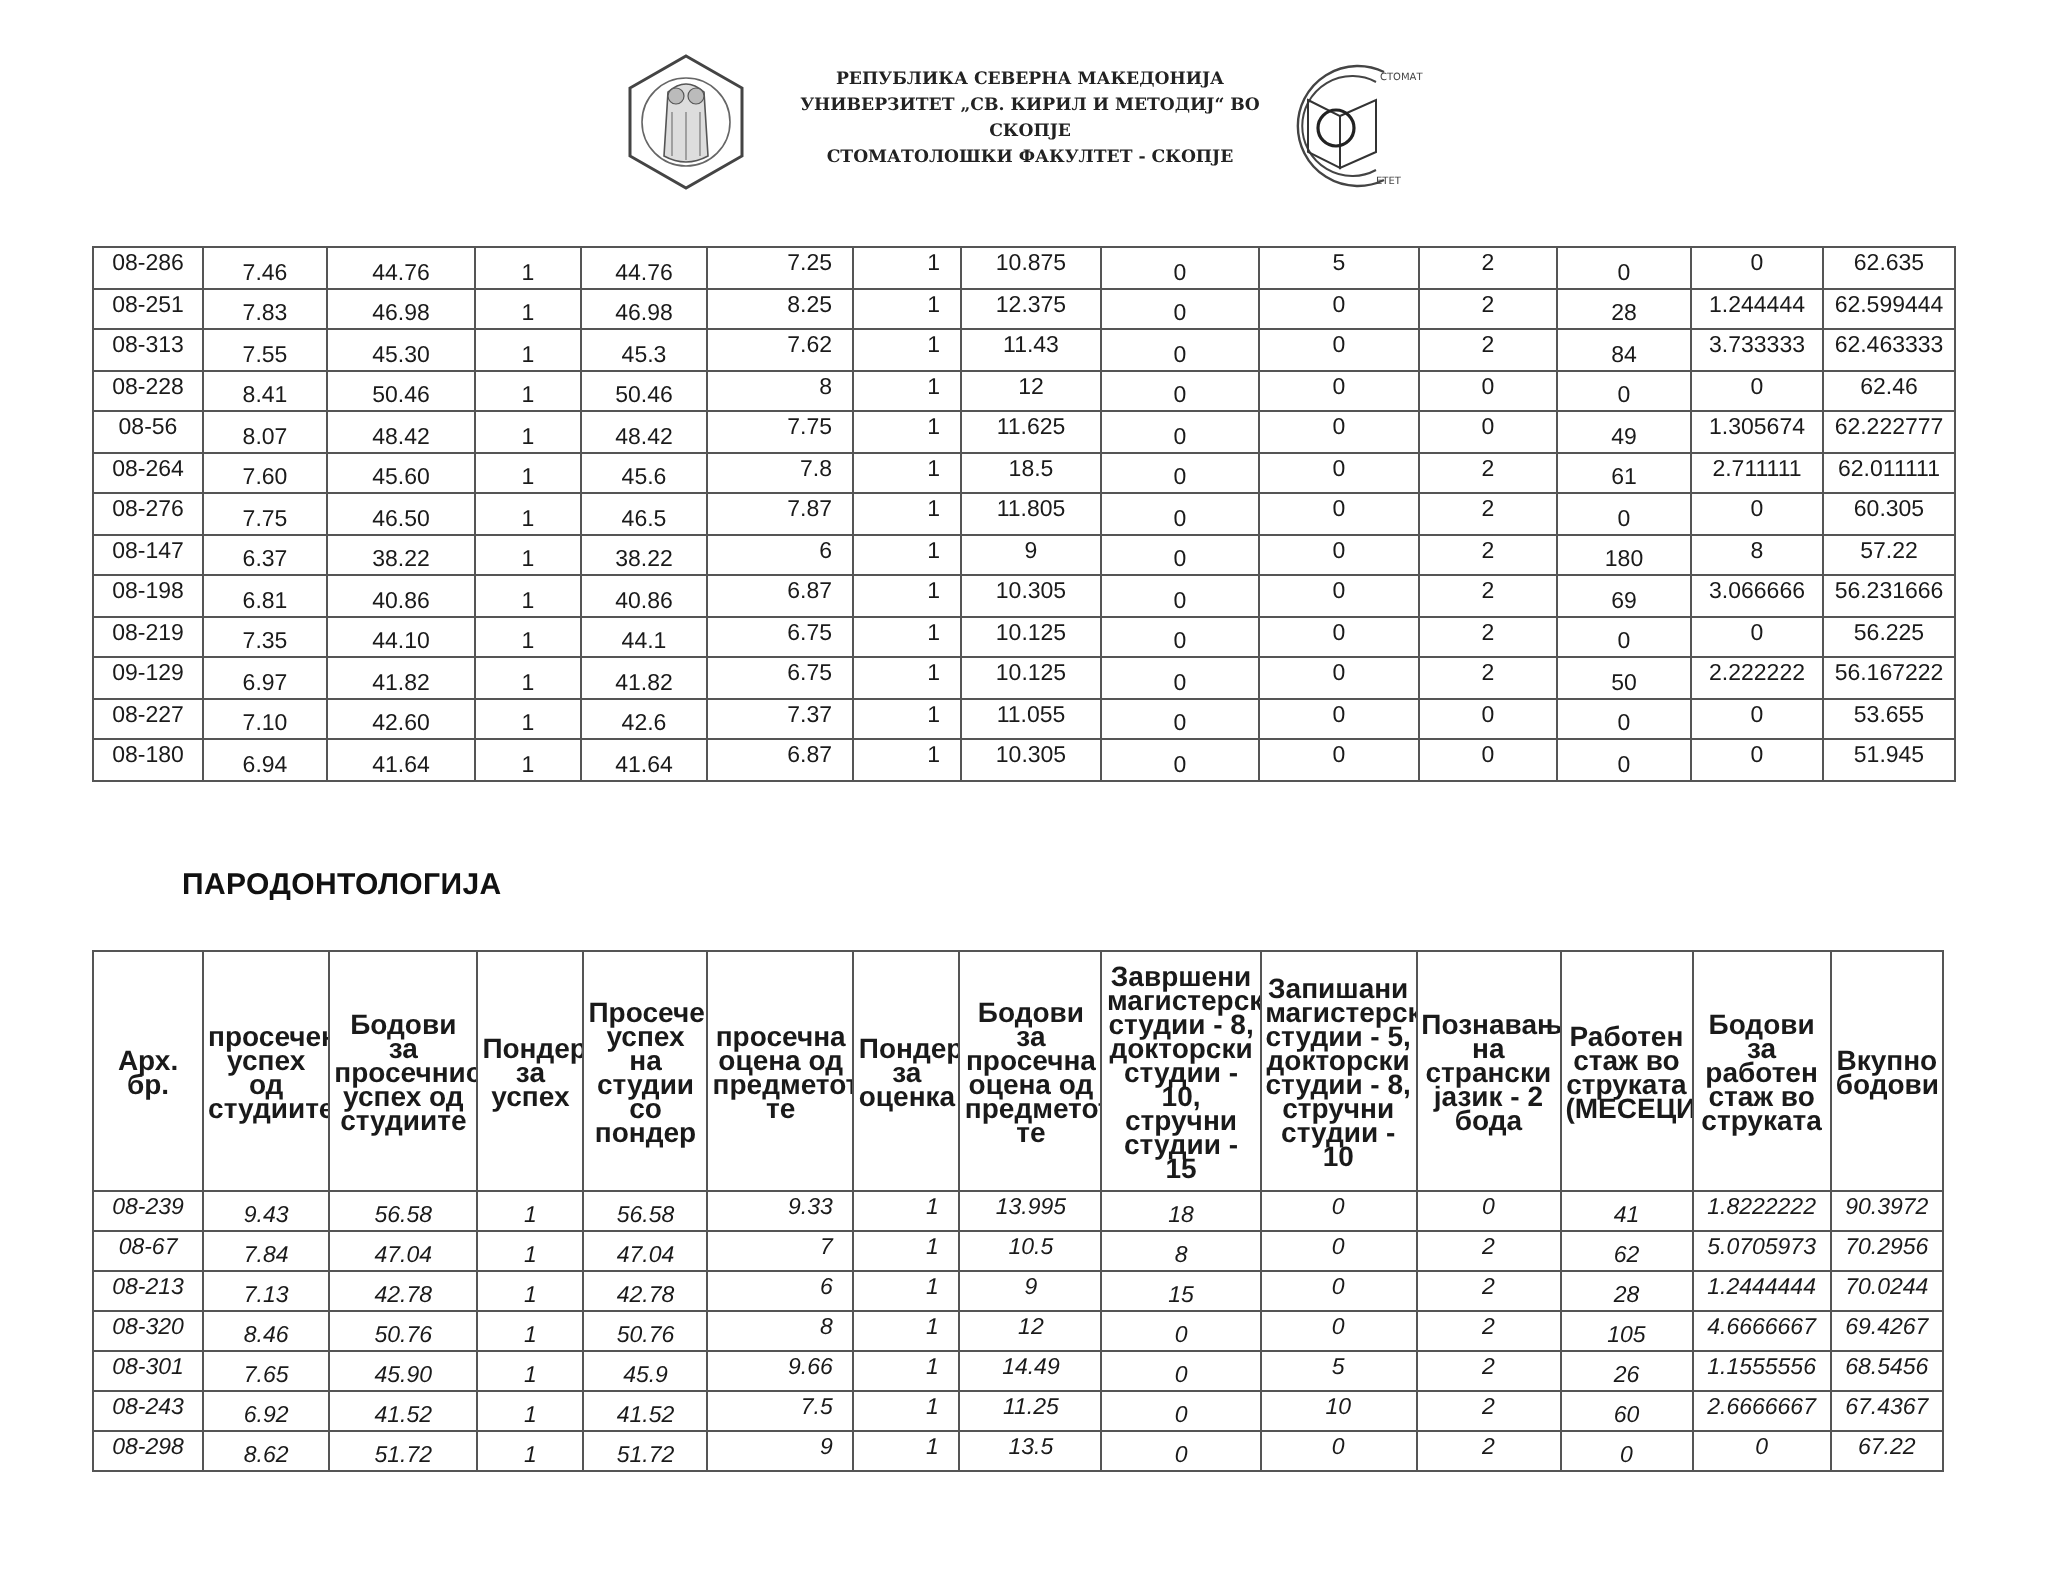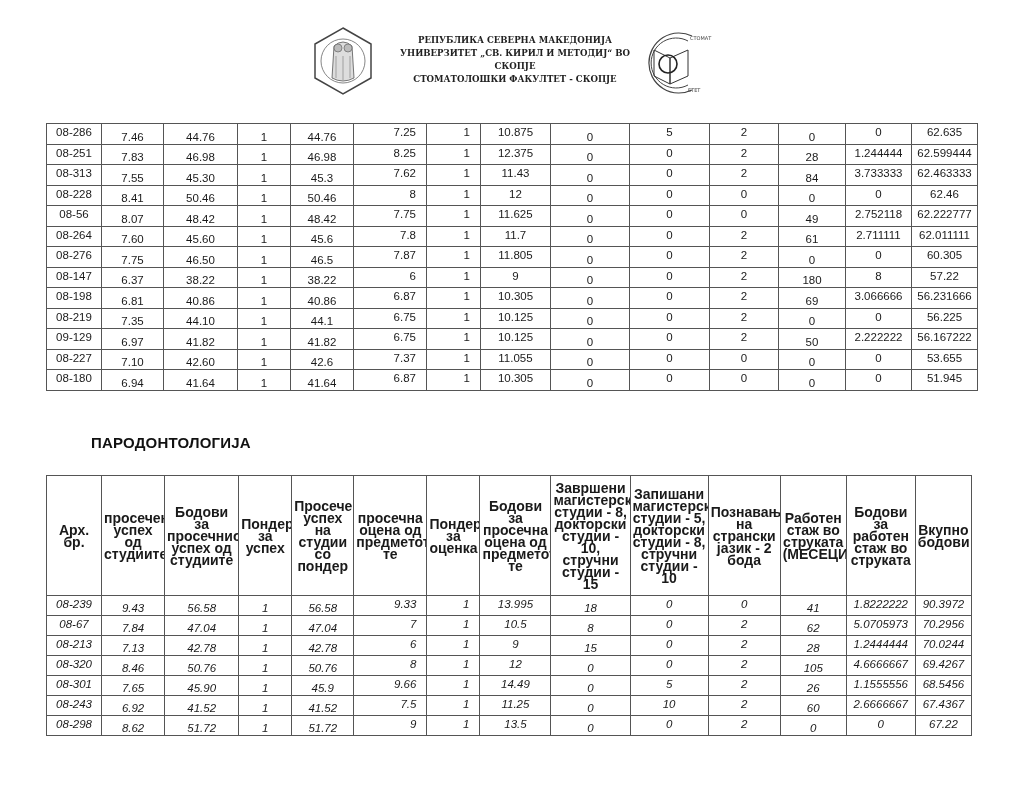--- a/index.html
+++ b/index.html
@@ -143,32 +143,32 @@
         <td class="v">48.42</td>
         <td class="v">1</td>
         <td class="v">48.42</td>
         <td class="r">7.75</td>
         <td class="r">1</td>
         <td class="t">11.625</td>
         <td class="v">0</td>
         <td class="t">0</td>
         <td class="t">0</td>
         <td class="v">49</td>
-        <td class="t">2.752118</td>
+        <td class="t">1.305674</td>
         <td class="t">62.222777</td>
       </tr>
       <tr class="">
         <td class="id">08-264</td>
         <td class="v">7.60</td>
         <td class="v">45.60</td>
         <td class="v">1</td>
         <td class="v">45.6</td>
         <td class="r">7.8</td>
         <td class="r">1</td>
-        <td class="t">11.7</td>
+        <td class="t">18.5</td>
         <td class="v">0</td>
         <td class="t">0</td>
         <td class="t">2</td>
         <td class="v">61</td>
         <td class="t">2.711111</td>
         <td class="t">62.011111</td>
       </tr>
       <tr class="">
         <td class="id">08-276</td>
         <td class="v">7.75</td>

